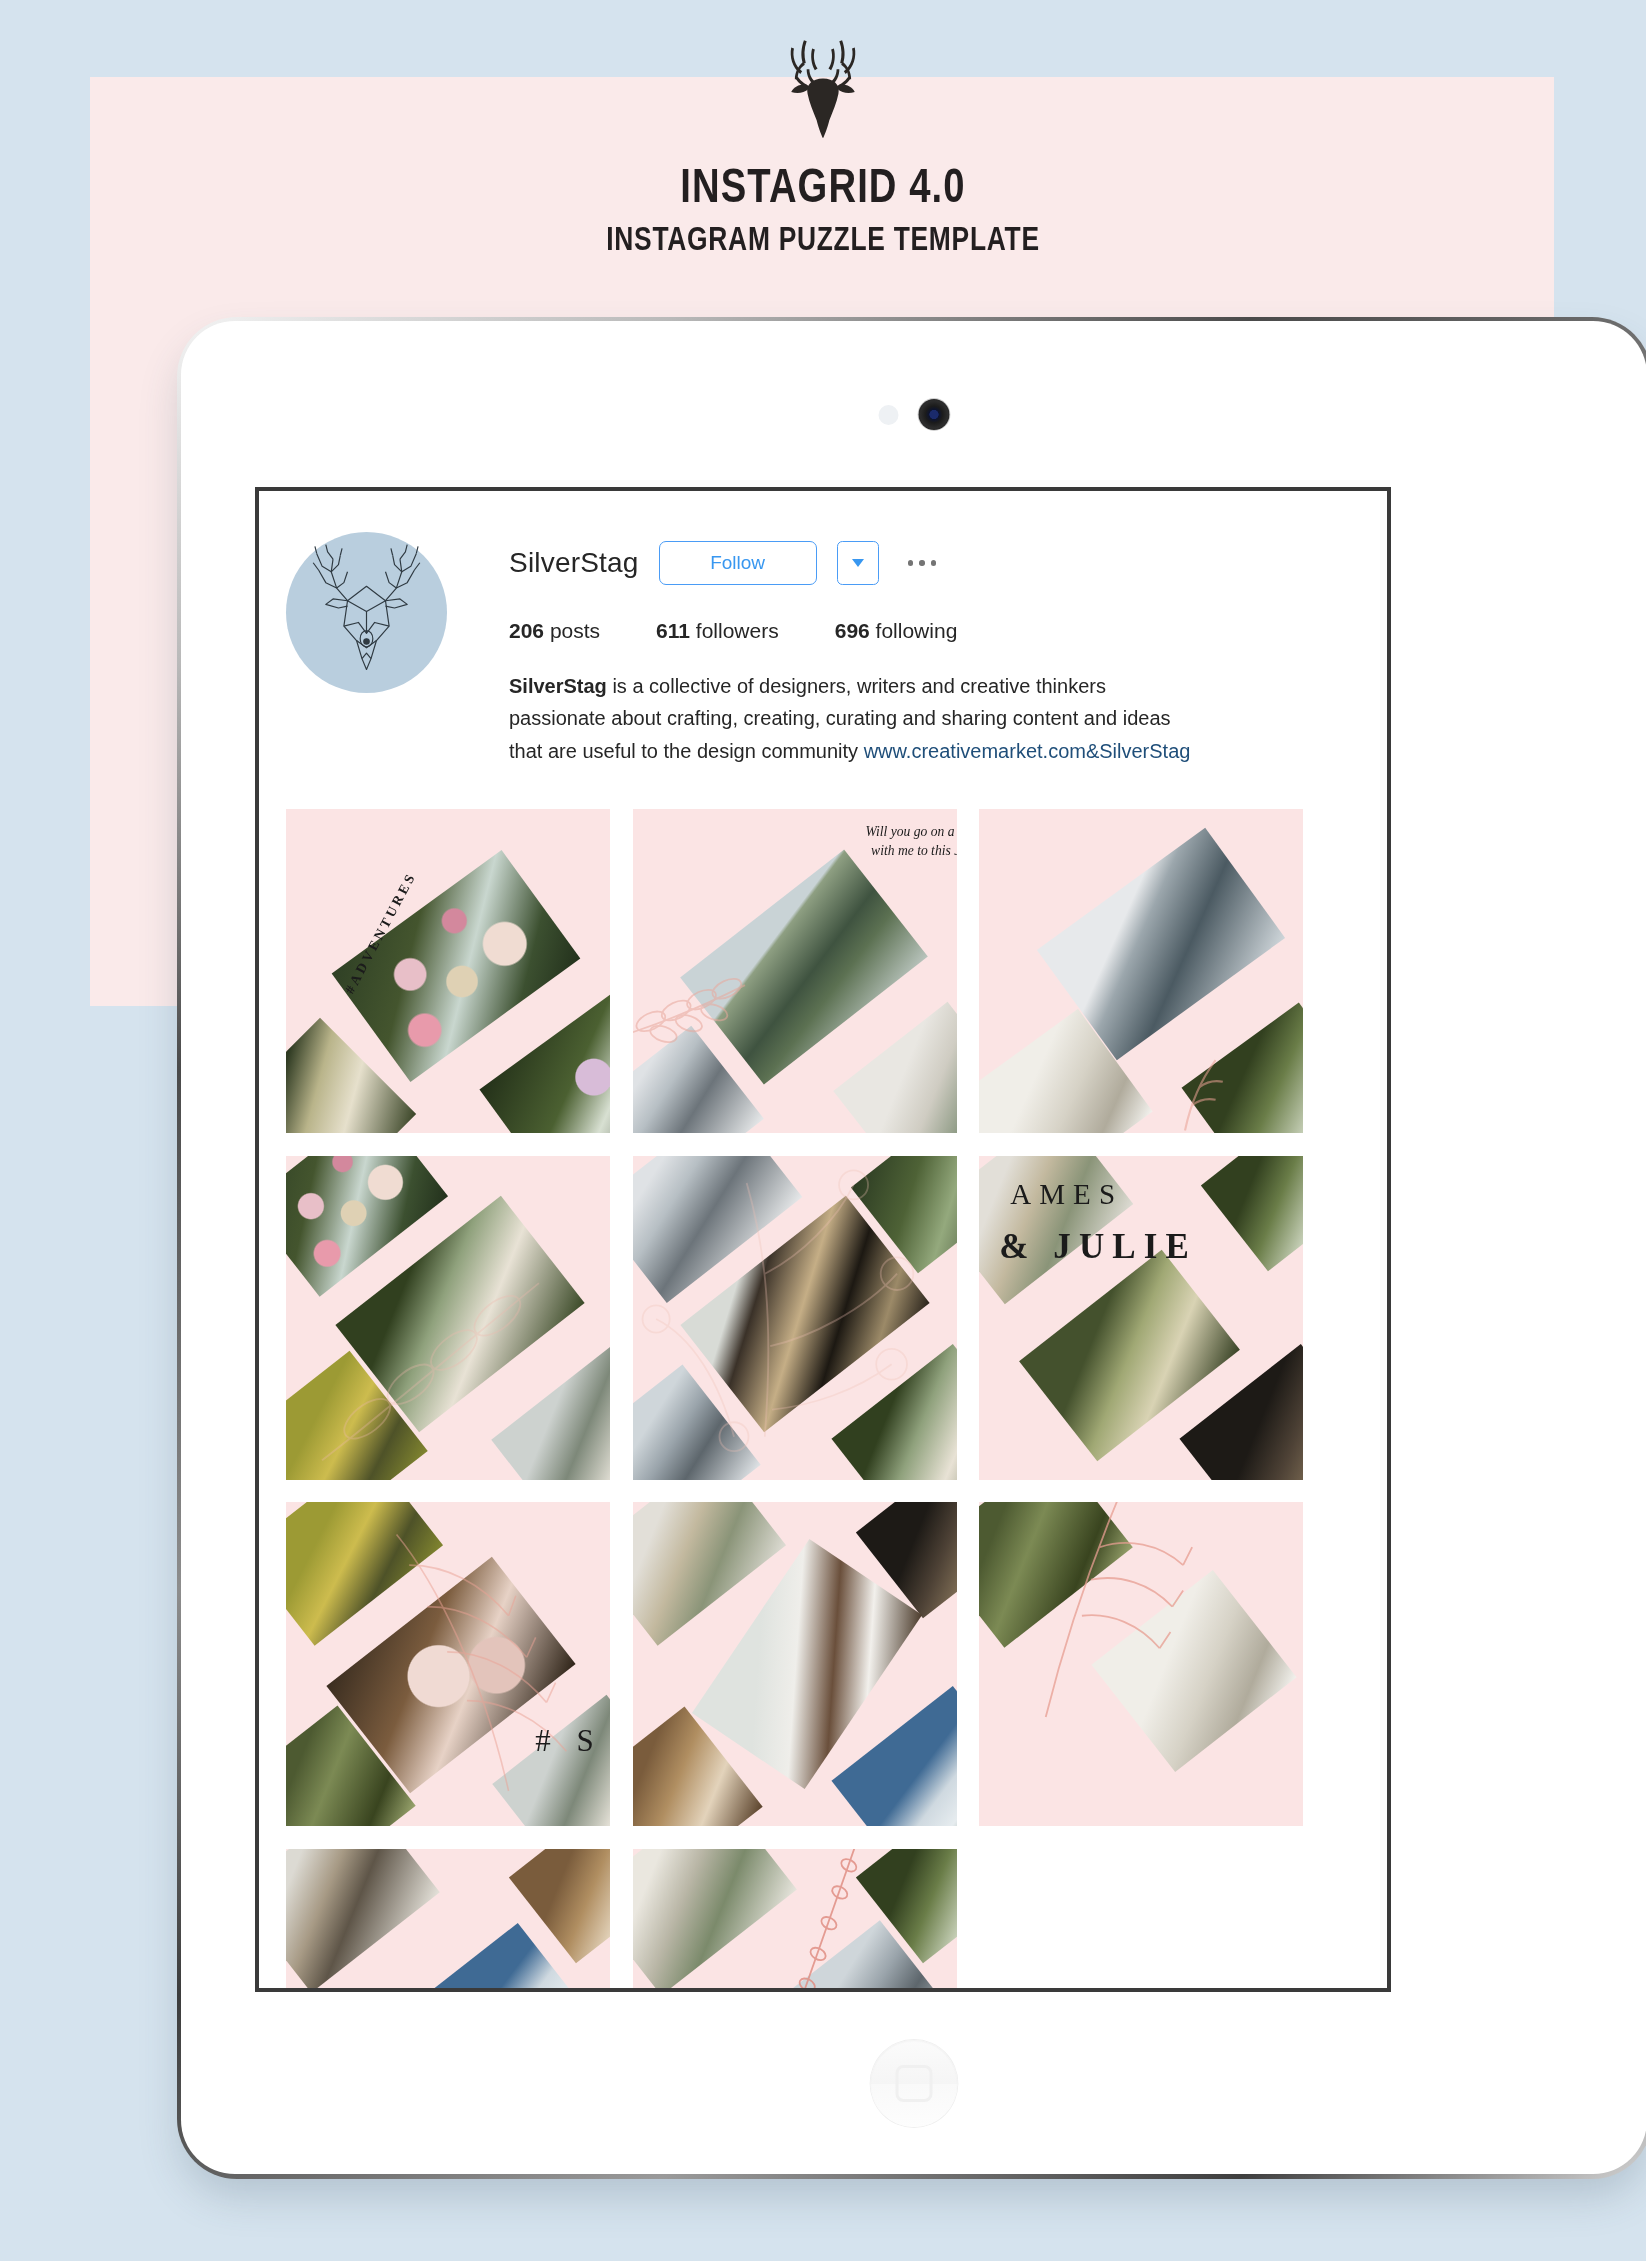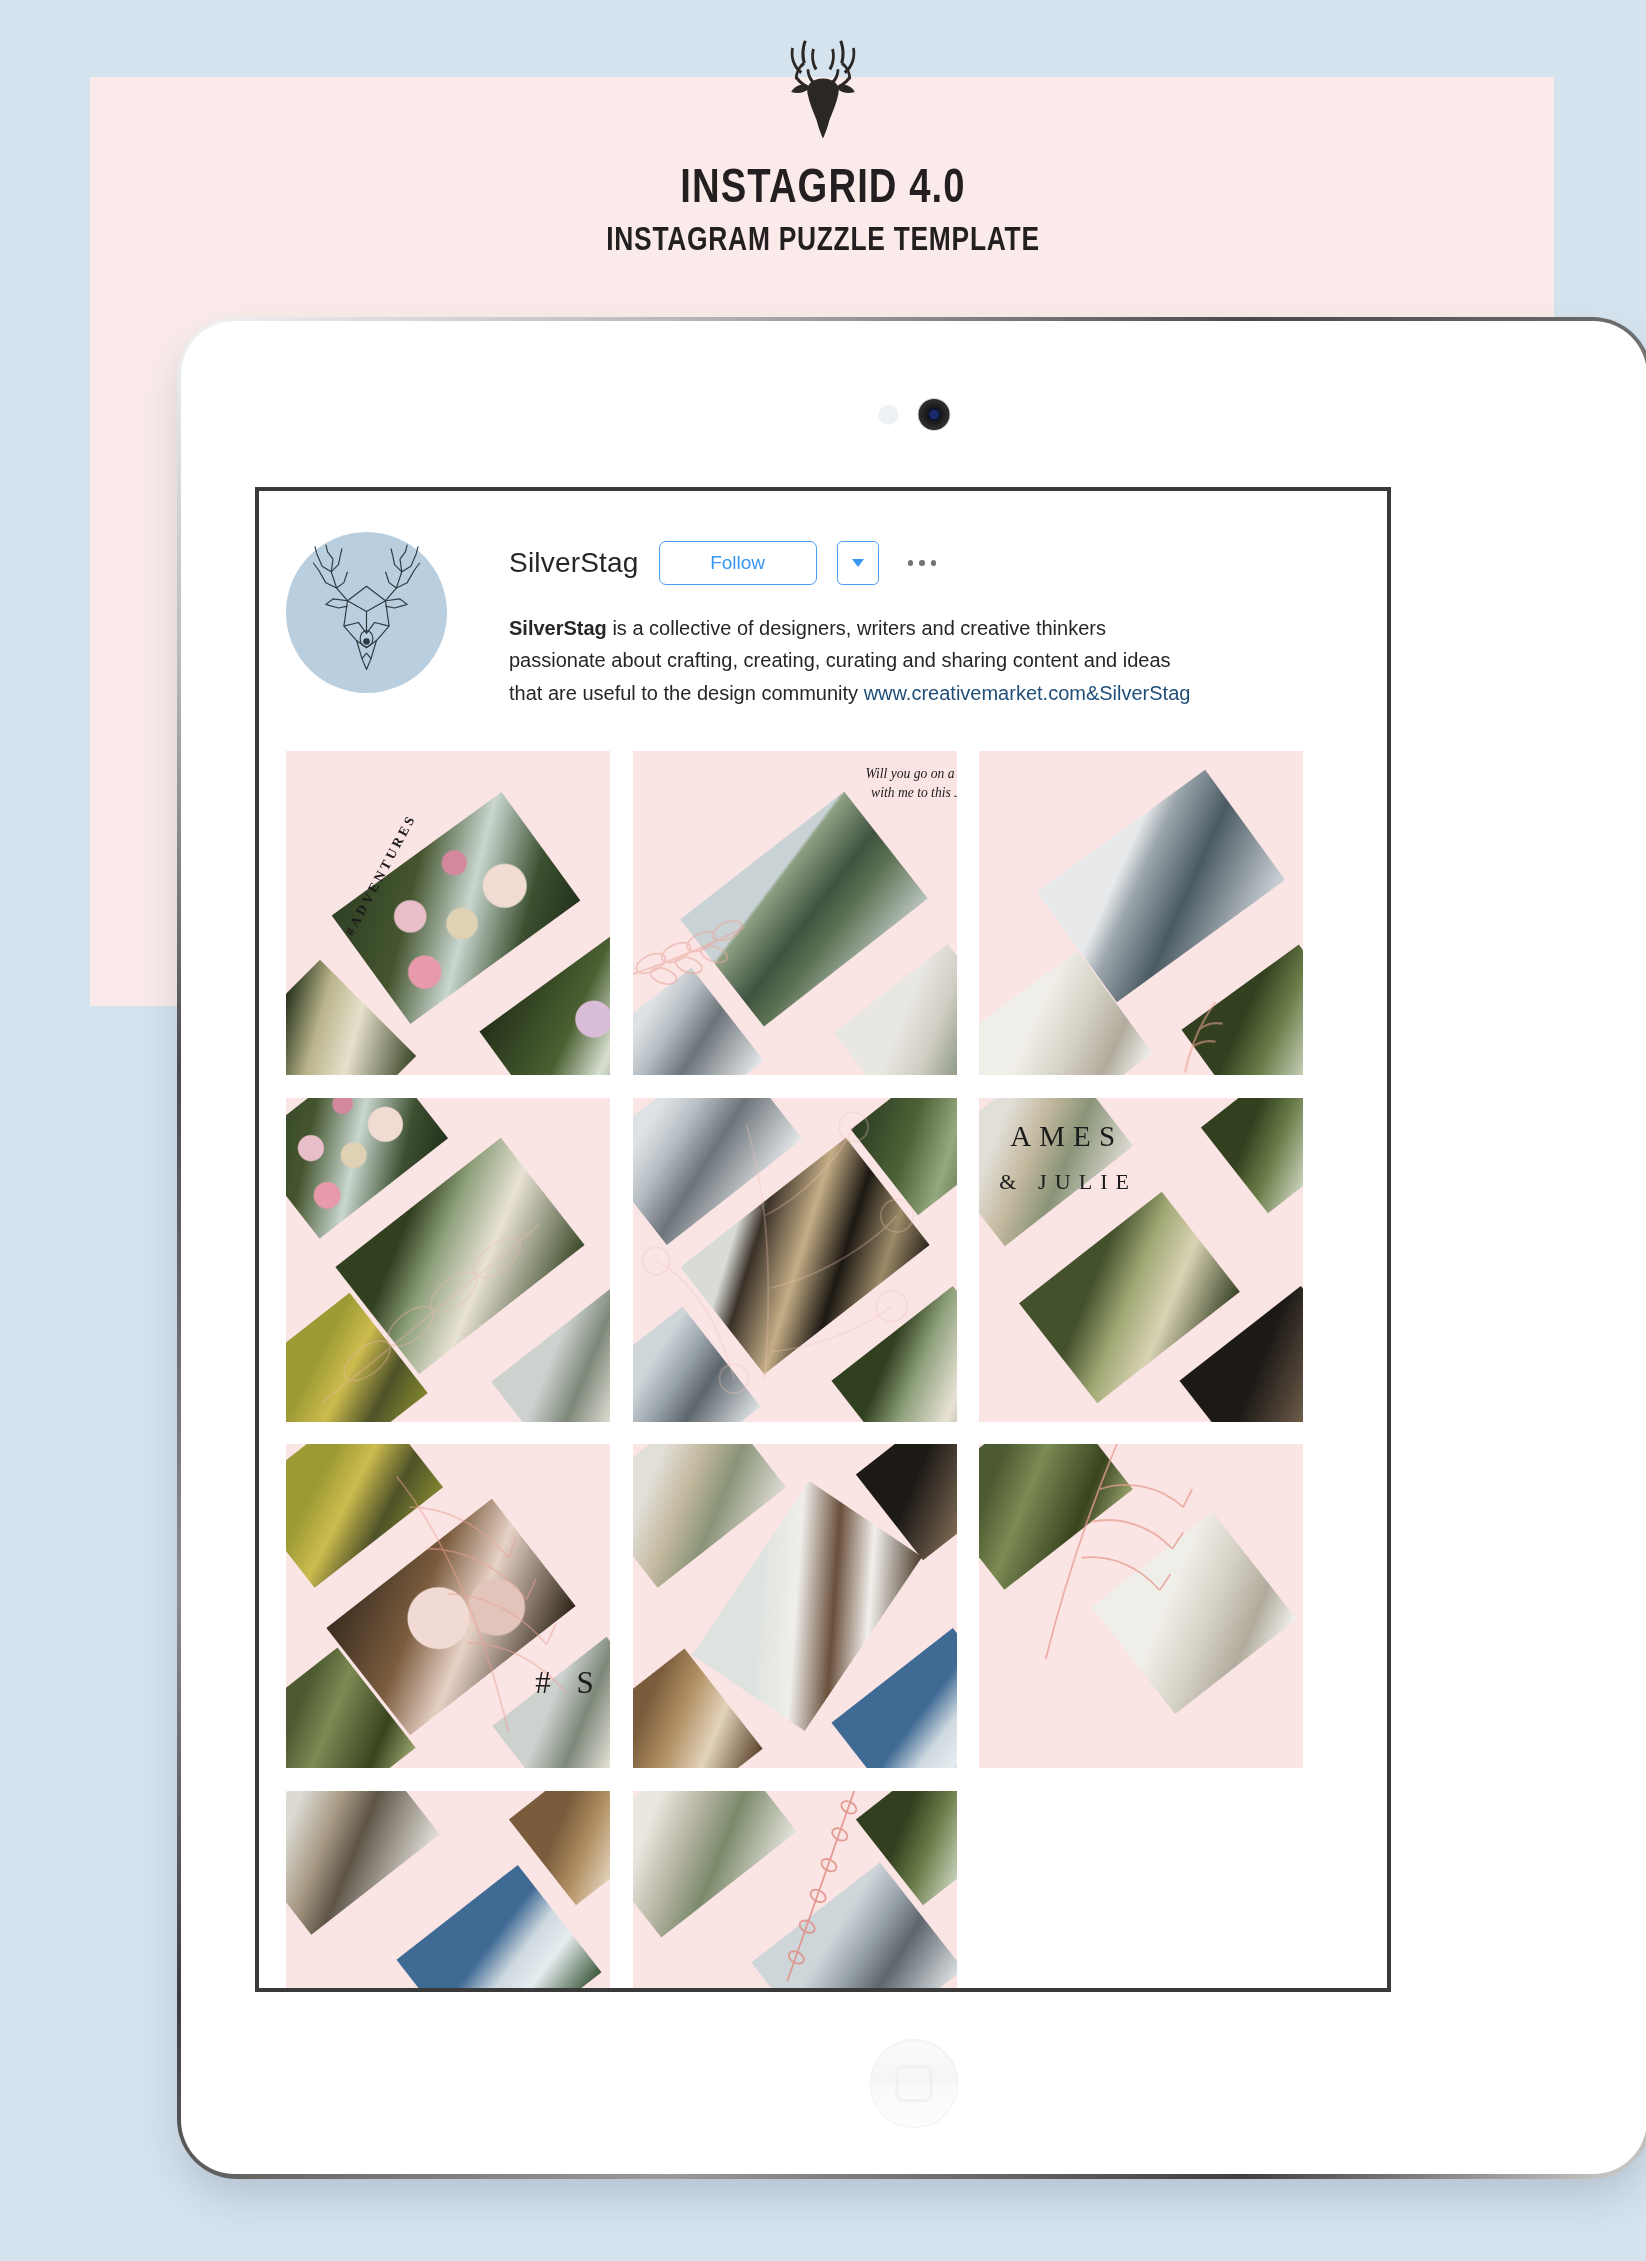--- a/index.html
+++ b/index.html
@@ -355,20 +355,34 @@
               <div class="drop-btn">
                 <i></i>
               </div>
               <div class="dots">
                 <span></span>
                 <span></span>
                 <span></span>
               </div>
             </div>
 
+            <div class="stats">
+              <div>
+                <b>206</b>
+                <span>posts</span>
+              </div>
+              <div>
+                <b>611</b>
+                <span>followers</span>
+              </div>
+              <div>
+                <b>696</b>
+                <span>following</span>
+              </div>
+            </div>
 
             <div class="bio">
               <b>SilverStag</b><span> is a collective of designers, writers and creative thinkers passionate about crafting, creating, curating and sharing content and ideas that are useful to the design community </span><a href="#">www.creativemarket.com&amp;SilverStag</a>
             </div>
           </div>
         </div>
 
         <div class="grid">
 
           <div class="cell">
@@ -456,21 +470,21 @@
             <div class="ph im-veil" style="width:154px;height:136px;left:224px;top:221px;transform:rotate(-38deg);"></div>
             <div class="ph im-city" style="width:136px;height:127px;left:-33px;top:237px;transform:rotate(-38deg);"></div>
           </div>
 
           <div class="cell">
             <div class="ph im-gown" style="width:163px;height:122px;left:-29px;top:-11px;transform:rotate(-38deg);"></div>
             <div class="ph im-plant" style="width:136px;height:109px;left:241px;top:-23.5px;transform:rotate(-38deg);"></div>
             <div class="ph im-field" style="width:181px;height:127px;left:60px;top:136px;transform:rotate(-38deg);"></div>
             <div class="ph im-dark" style="width:154px;height:136px;left:226px;top:221px;transform:rotate(-38deg);"></div>
             <div class="txt" style="left:31px;top:22px;font-size:29px;letter-spacing:8.1px;font-weight:400;">AMES</div>
-            <div class="txt" style="left:20px;top:71px;font-size:22px;letter-spacing:8.1px;font-weight:400;">&amp; JULIE</div>
+            <div class="txt" style="left:20px;top:71px;font-size:35px;letter-spacing:8.1px;font-weight:700;">&amp; JULIE</div>
           </div>
 
           <div class="cell">
             <div class="leaf" style="left:87px;top:27px;opacity:.5;">
               <svg width="226" height="271" viewBox="0 0 250 300">
                 <g fill="none" stroke="#eaa295" stroke-width="1.8">
                   <path d="M26 6 C70 60 120 160 150 290"></path>
                   <path d="M40 40 C80 40 120 60 150 96"></path>
                   <path d="M60 86 C100 86 140 106 170 142"></path>
                   <path d="M82 136 C122 136 162 156 192 192"></path>

